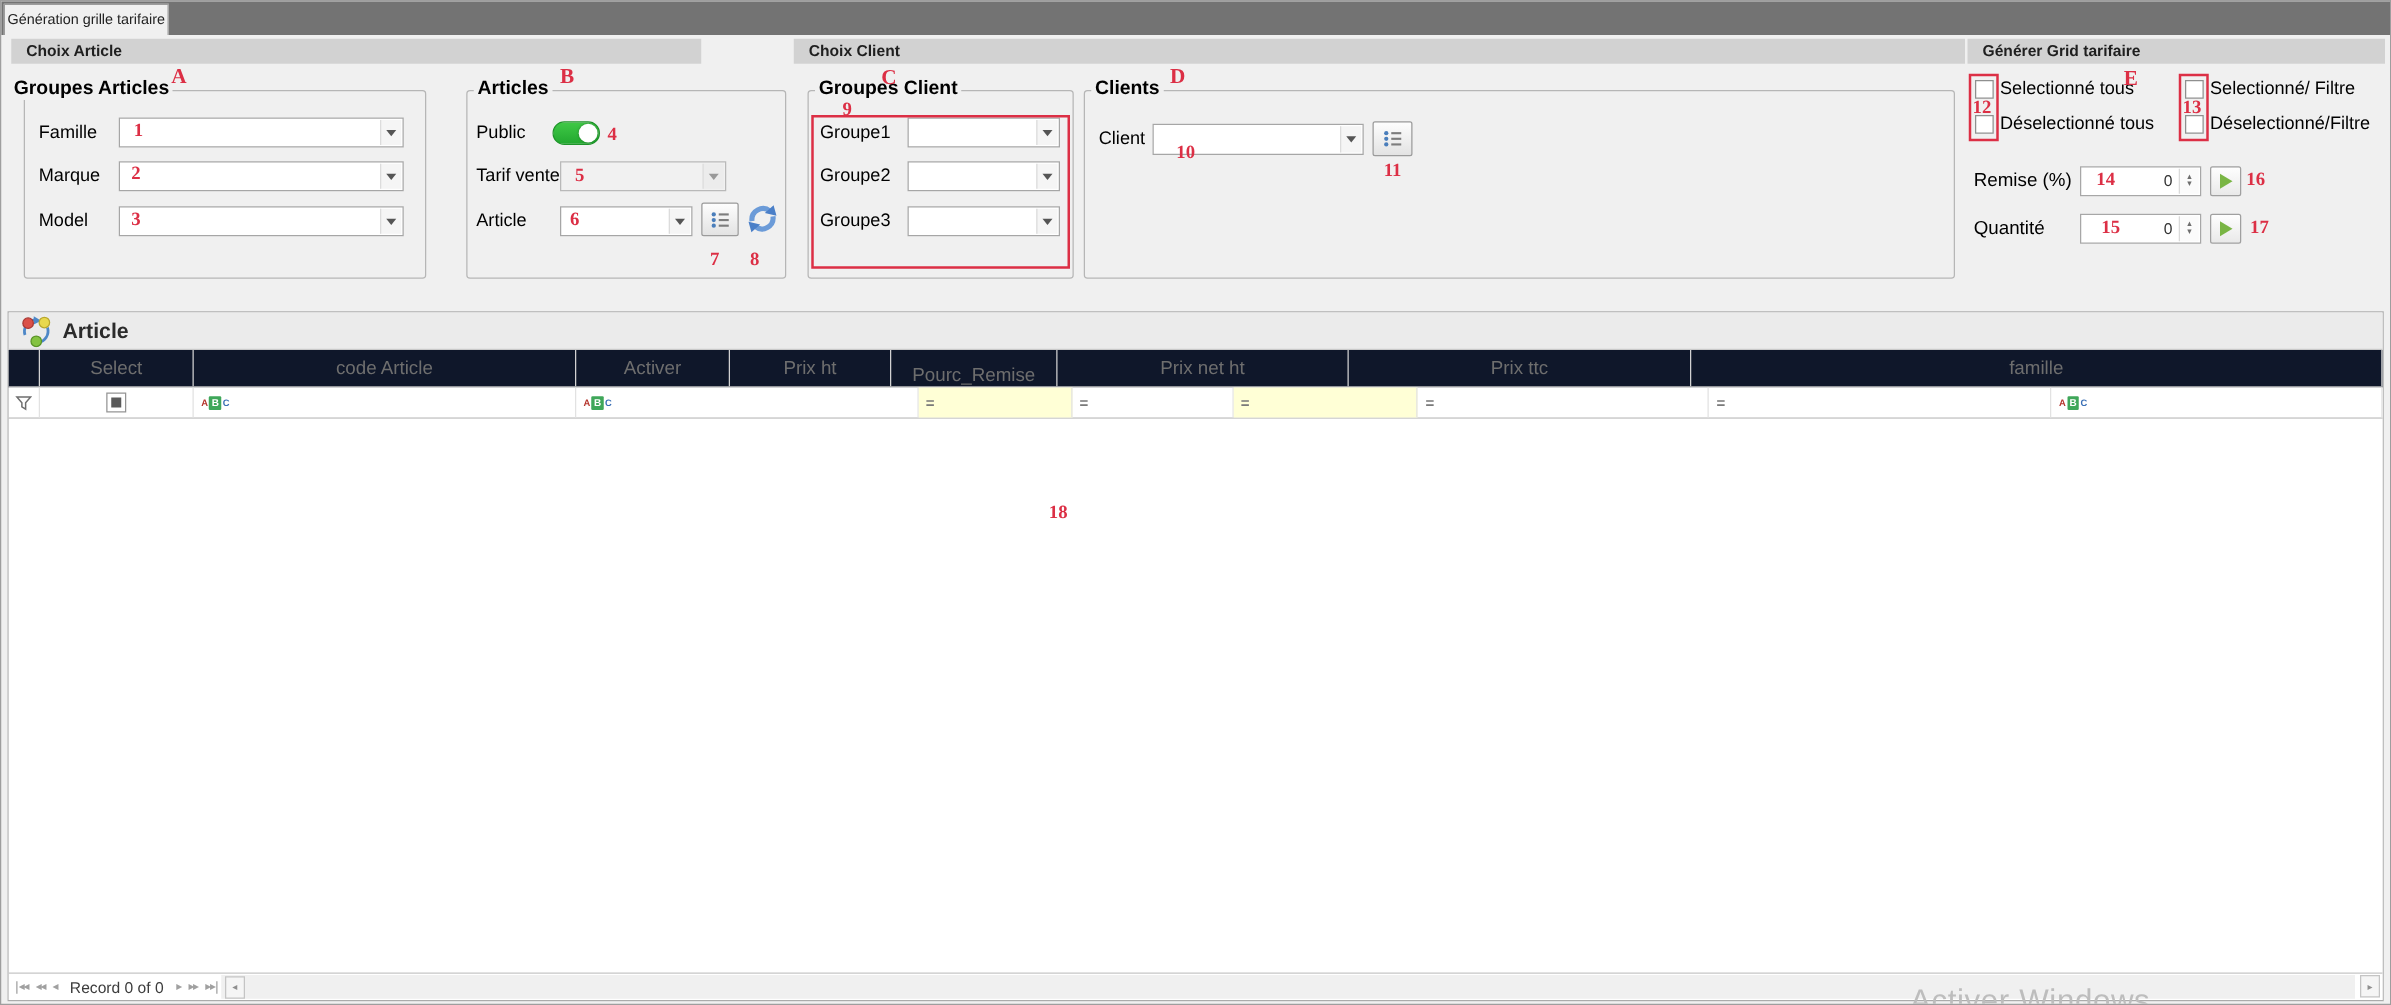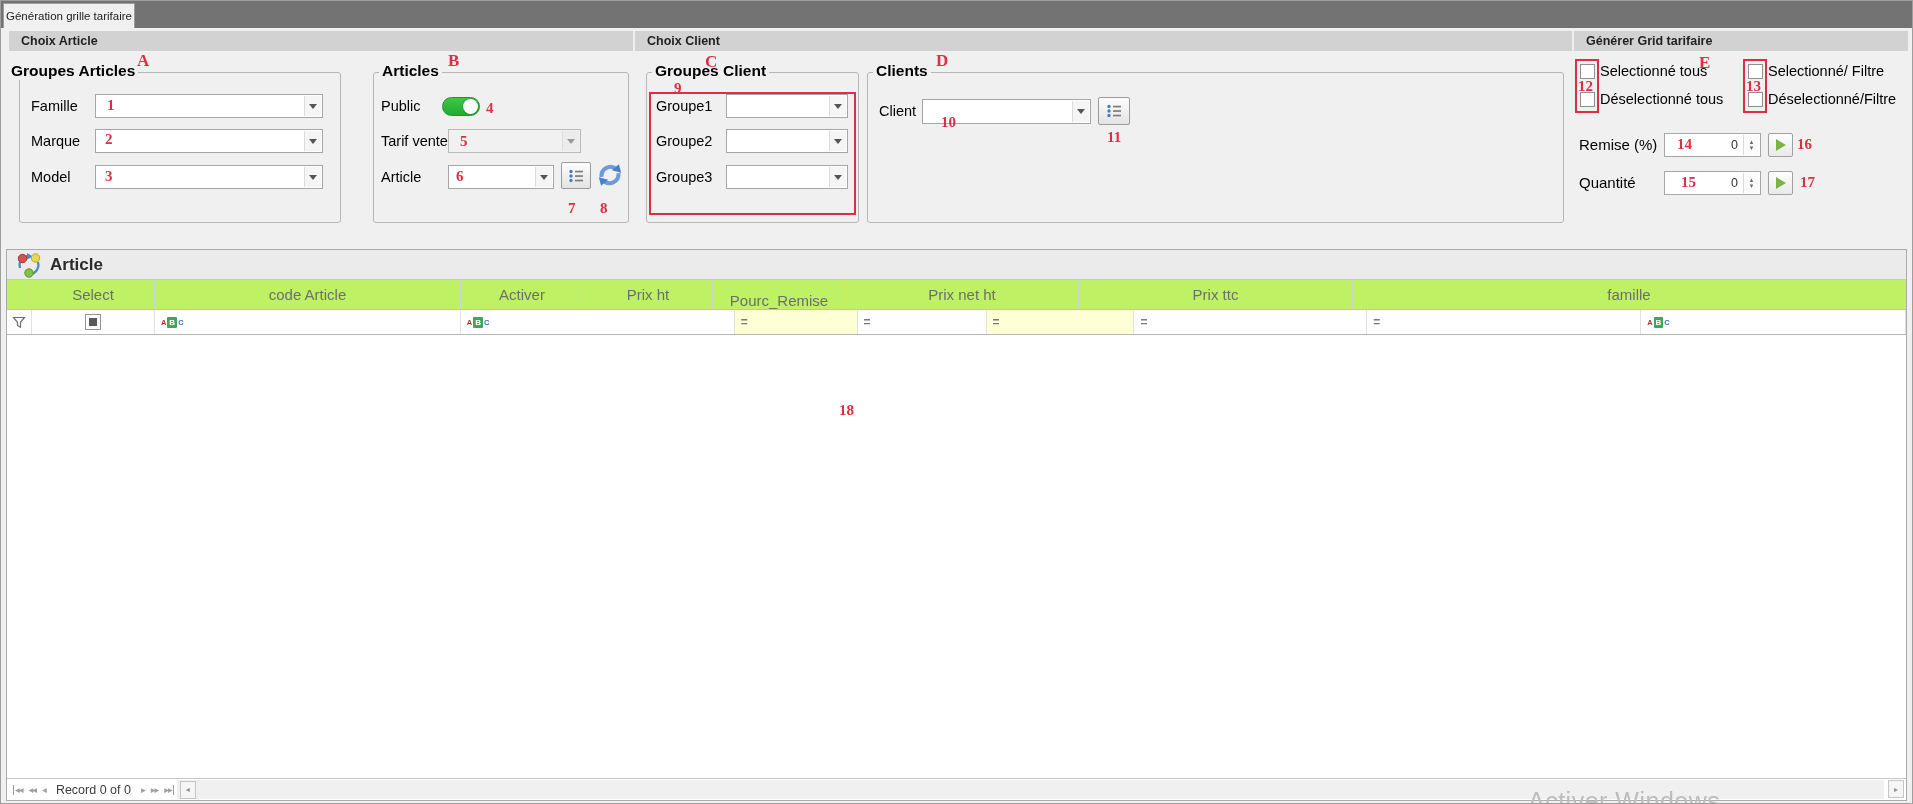--- a/index.html
+++ b/index.html
@@ -50,21 +50,21 @@
 
   .play-btn{position:absolute;width:25px;height:24px;border:1px solid #a0a0a0;border-radius:2px;
        background:linear-gradient(#fefefe,#e9e9e9);display:flex;align-items:center;justify-content:center;}
   .play-tri{width:0;height:0;border-left:10px solid #79b544;border-top:6px solid transparent;border-bottom:6px solid transparent;}
 
   
   .grid-box{position:absolute;left:5px;top:248px;width:1901px;height:552px;border:1px solid #ababab;
        display:flex;flex-direction:column;background:#fff;}
   .g-title{height:30px;background:#ebebeb;border-bottom:1px solid #c9c9c9;display:flex;align-items:center;padding-left:9px;}
   .g-title-text{font-weight:bold;font-size:17px;color:#2b2b2b;margin-left:8px;}
-  .g-head{height:30px;display:flex;background:#bef264;border-bottom:1px solid #c2c2c2;}
+  .g-head{height:30px;display:flex;background:#0f172a;border-bottom:1px solid #c2c2c2;}
   .gh-cell{position:relative;height:100%;border-right:1px solid #d2d2d2;display:flex;align-items:center;justify-content:center;
        font-size:15px;color:#6e6e6e;overflow:hidden;white-space:nowrap;}
   .sort-arrow{position:absolute;right:7px;top:50%;transform:translateY(-50%);font-size:8px;color:#7f7f7f;}
   .g-filter{height:25px;display:flex;background:#fff;border-bottom:1px solid #b5b5b5;}
   .gf-cell{position:relative;height:100%;border-right:1px solid #e2e2e2;display:flex;align-items:center;padding-left:6px;overflow:hidden;}
   .gf-cell.center{justify-content:center;padding-left:0;}
   .gf-yellow{background:#ffffd6;}
   .eq{font-size:12px;font-weight:bold;color:#7a7a7a;}
   .abc{display:inline-flex;align-items:center;line-height:11px;}
   .abc i{font-style:normal;font-weight:bold;font-size:7.5px;color:#b5342c;}
@@ -96,21 +96,21 @@
 <body>
 
 <div id="app">
 
   <div class="tabstrip">
     <div class="tab">
       <span>Génération grille tarifaire</span>
     </div>
   </div>
 
-  <div class="panel-header" style="left:8px;top:30px;width:624px;">
+  <div class="panel-header" style="left:8px;top:30px;width:552px;">
     <span>Choix Article</span>
   </div>
   <div class="panel-header" style="left:1573px;top:30px;width:334px;">
     <span>Générer Grid tarifaire</span>
   </div>
   <div class="panel-header" style="left:634px;top:30px;width:937px;">
     <span>Choix Client</span>
   </div>
 
   <div class="fs" style="left:18px;top:71px;width:322px;height:151px;"></div>

